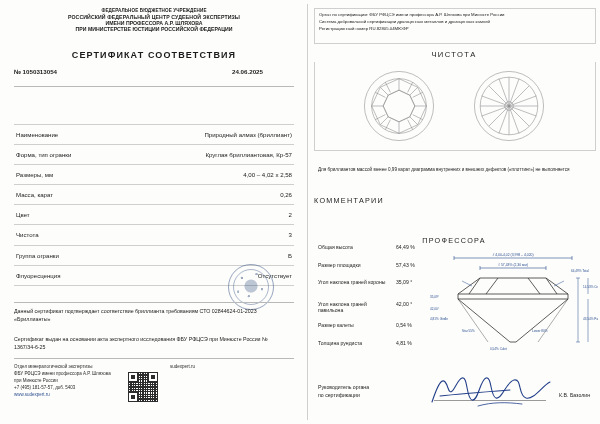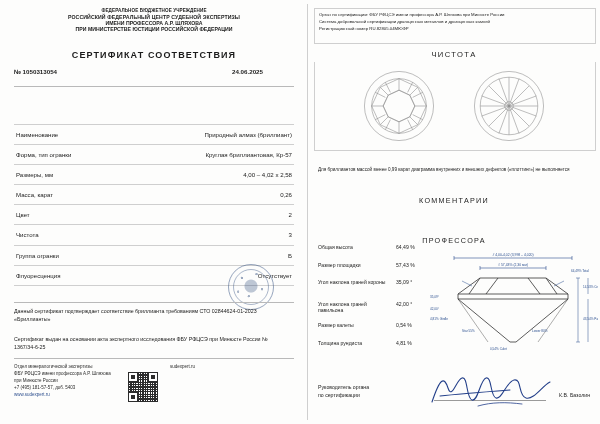--- a/index.html
+++ b/index.html
@@ -68,21 +68,21 @@
 
   .sectitle{position:absolute;width:280px;left:6px;text-align:center;font-size:7.6px;letter-spacing:1.4px;}
 
   .clarity-zone{position:absolute;left:6px;top:62px;width:280px;height:88px;border:1px solid #cfcfcf;border-top:none;}
   .diag{position:absolute;top:8px;width:72px;height:72px;}
   .diag.one{left:48px}
   .diag.two{left:158px}
 
   .claritynote{position:absolute;left:10px;top:166px;width:272px;font-size:4.6px;line-height:1.6;}
 
-  .commtitle{position:absolute;left:6px;top:196px;width:280px;text-align:center;font-size:7.2px;letter-spacing:1.3px;}
+  .commtitle{position:absolute;left:6px;top:196px;width:280px;font-size:7.2px;letter-spacing:1.3px;}
   .proptitle{position:absolute;left:6px;top:236px;width:280px;text-align:center;font-size:7.2px;letter-spacing:1.3px;}
 
   .props{position:absolute;left:10px;top:244px;width:110px;}
   .prow{position:relative;min-height:14px;margin-bottom:3.5px;}
   .prow .pk{position:absolute;left:0;top:0;width:72px;font-size:5.1px;line-height:1.35;}
   .prow .pv{position:absolute;left:78px;top:0;font-size:5.1px;}
 
   .dgm{position:absolute;left:120px;top:248px;width:170px;height:112px;}
   .sigzone{position:absolute;left:6px;top:374px;width:280px;height:44px;}
   .sigl{position:absolute;left:4px;top:10px;font-size:5.2px;line-height:1.5;}

